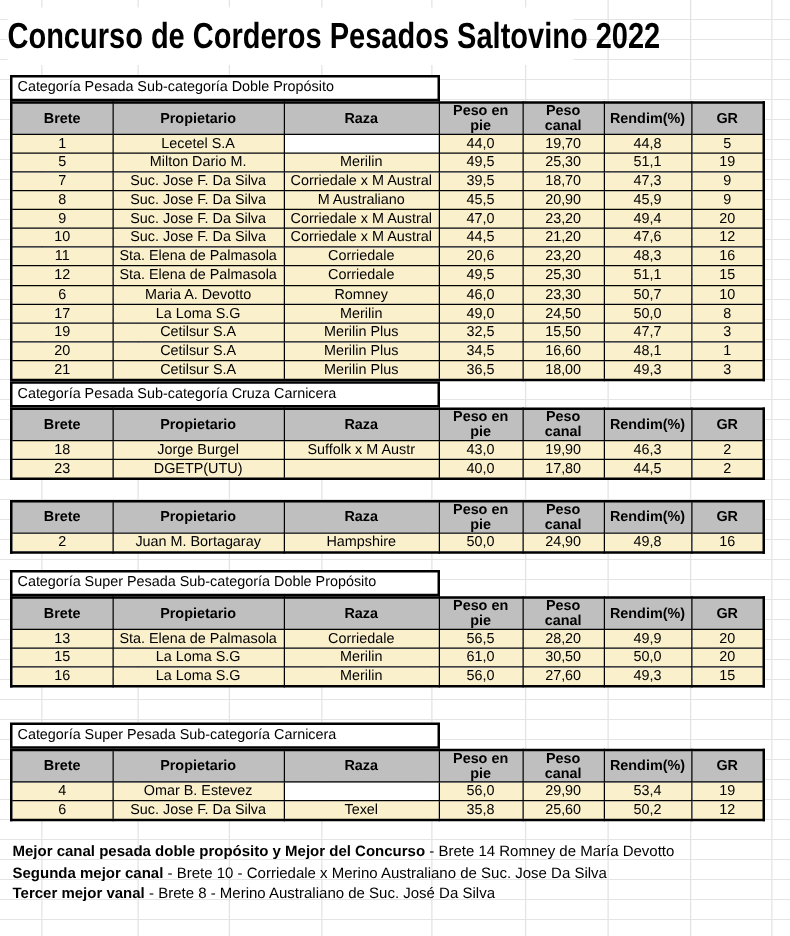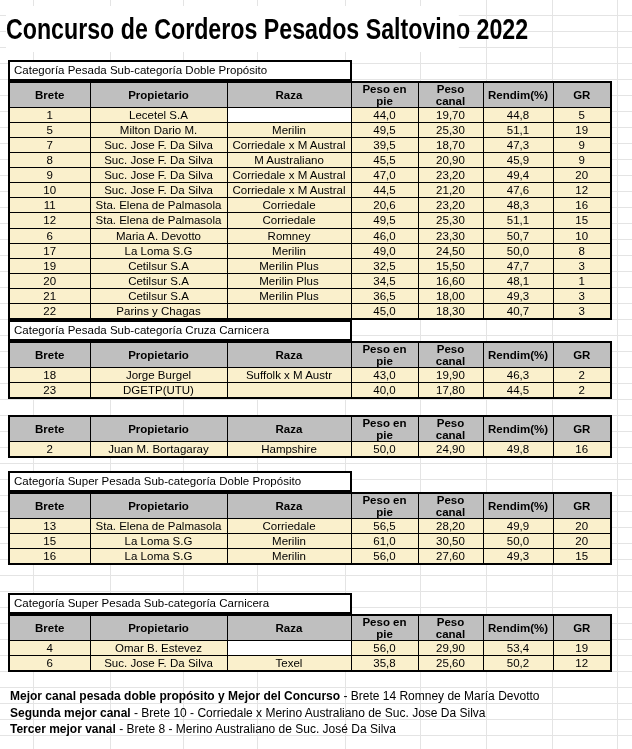--- a/index.html
+++ b/index.html
@@ -207,29 +207,20 @@
             </tr>
             <tr>
               <td>21</td>
               <td>Cetilsur S.A</td>
               <td>Merilin Plus</td>
               <td>36,5</td>
               <td>18,00</td>
               <td>49,3</td>
               <td>3</td>
             </tr>
-            <tr>
-              <td>22</td>
-              <td>Parins y Chagas</td>
-              <td></td>
-              <td>45,0</td>
-              <td>18,30</td>
-              <td>40,7</td>
-              <td>3</td>
-            </tr>
           </tbody>
     </table>
   </div>
 
   <div class="section s2">
     <div class="cat-label">Categoría Pesada Sub-categoría Cruza Carnicera</div>
     <table>
       <colgroup>
         <col style="width:81px">
             <col style="width:137px">

